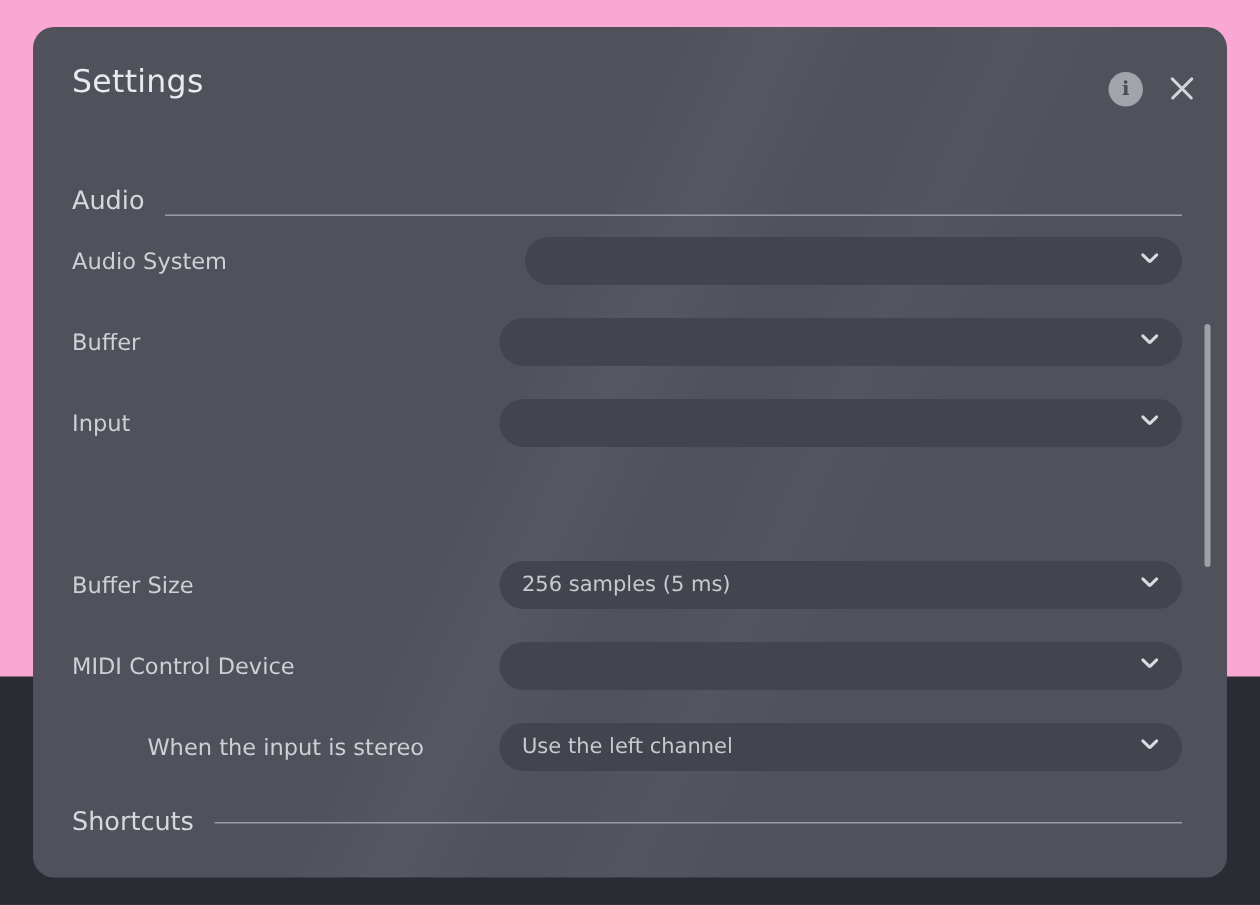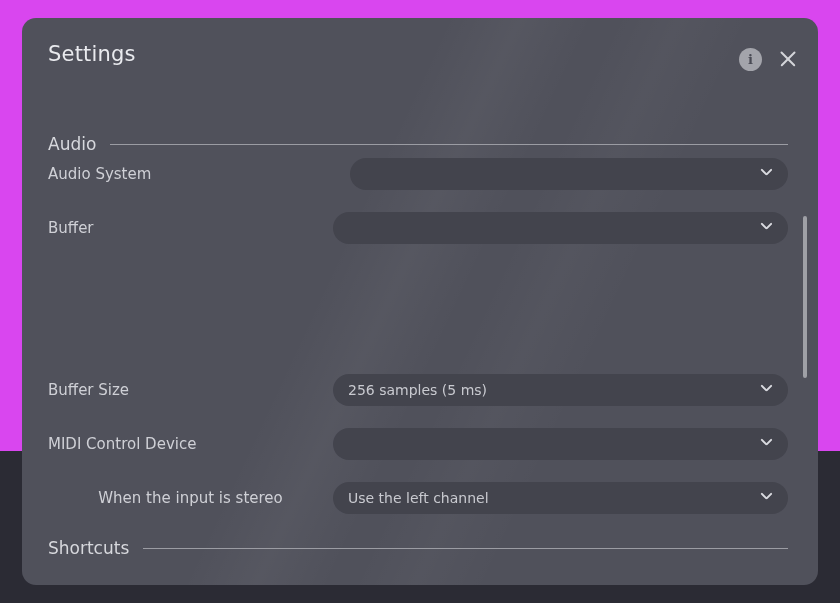--- a/index.html
+++ b/index.html
@@ -5,21 +5,21 @@
   * { margin:0; padding:0; box-sizing:border-box; }
   html, body {
     width:840px; height:603px;
     background:#2b2b34;
     font-family:"DejaVu Sans", sans-serif;
     overflow:hidden;
   }
   #backdrop {
     position:relative;
     width:840px; height:451px;
-    background:#d946ef;
+    background:#f9a8d4;
   }
   #dialog {
     position:absolute;
     left:22px; top:18px;
     width:796px; height:567px;
     background:#50515b;
     border-radius:14px;
     overflow:hidden;
   }
   
@@ -178,41 +178,48 @@
         <div class="title">Settings</div>
 
         <div class="hdr-icons">
           <div class="info-btn">
             <span>i</span>
           </div>
           <div class="close-btn"></div>
         </div>
       </div>
 
-      <div class="section" style="top:116px;">
+      <div class="section" style="top:106px;align-items:flex-end;">
         <div class="section-label">Audio</div>
         <div class="section-rule"></div>
       </div>
 
       <div class="row" style="top:140px;gap:28px;">
         <div class="row-label">Audio System</div>
         <div class="dropdown">
           <div class="dropdown-value"></div>
           <div class="chev"></div>
         </div>
       </div>
 
       <div class="row" style="top:194px;">
         <div class="row-label">Buffer</div>
         <div class="dropdown">
           <div class="dropdown-value"></div>
           <div class="chev"></div>
         </div>
       </div>
 
+      <div class="row" style="top:248px;">
+        <div class="row-label">Input</div>
+        <div class="dropdown">
+          <div class="dropdown-value"></div>
+          <div class="chev"></div>
+        </div>
+      </div>
 
 
       <div class="row" style="top:356px;">
         <div class="row-label">Buffer Size</div>
         <div class="dropdown">
           <div class="dropdown-value">256 samples (5 ms)</div>
           <div class="chev"></div>
         </div>
       </div>
 

